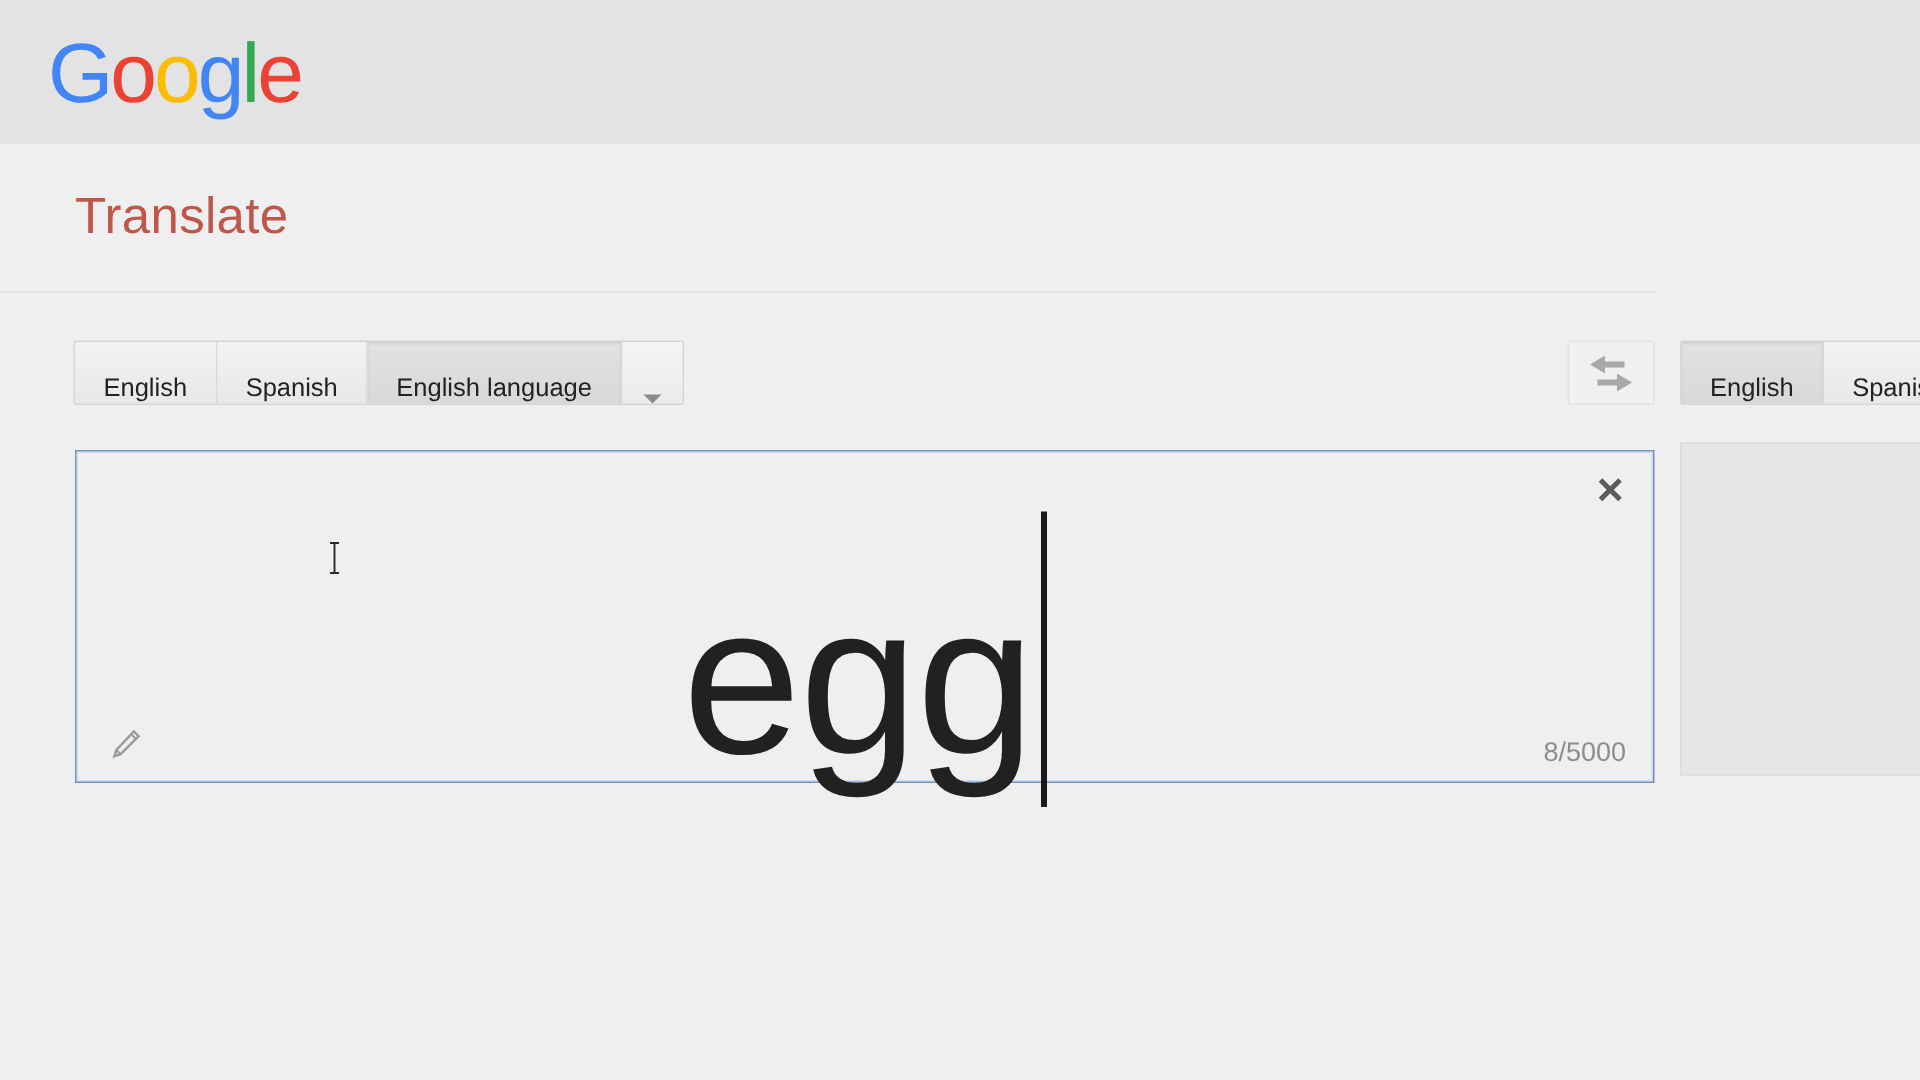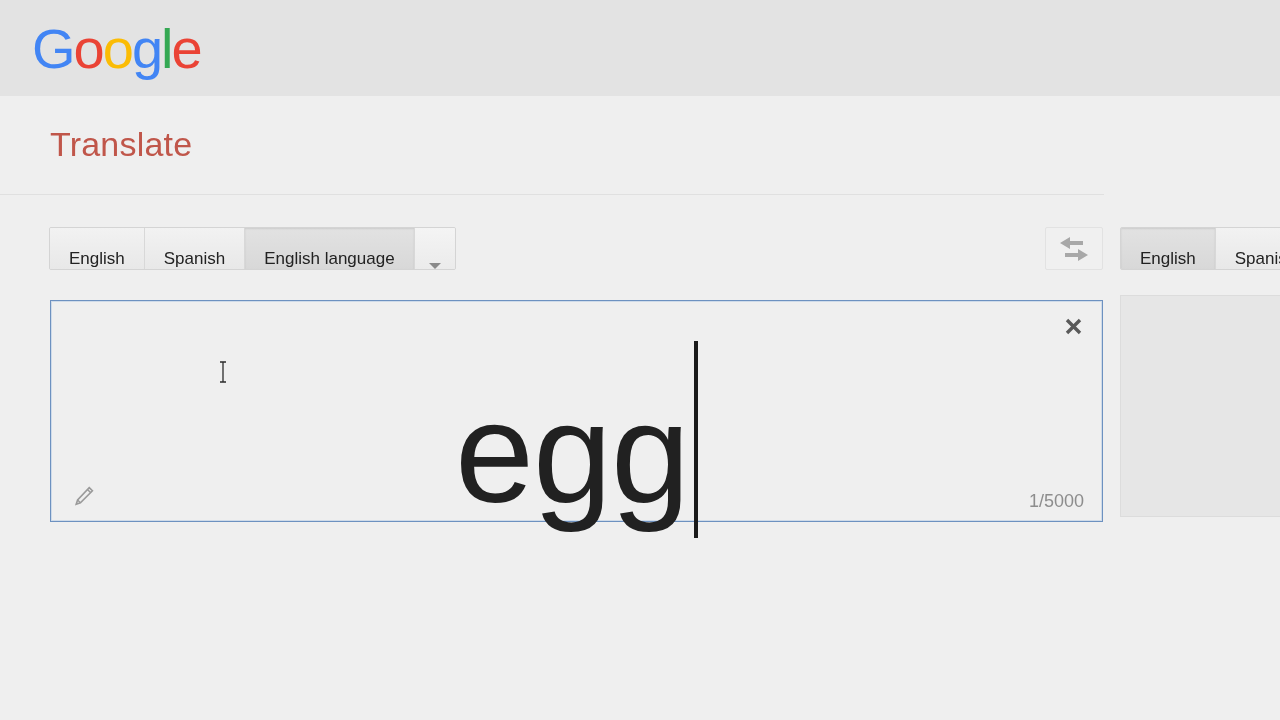--- a/index.html
+++ b/index.html
@@ -275,21 +275,21 @@
   </div>
 
   <div class="pencil-btn">
     <svg width="22" height="22" viewBox="0 0 22 22">
       <path d="M16.2 2.6 L19.4 5.8 L7.4 17.8 L3.2 19.2 L4.6 15 Z" fill="none" stroke="#9a9a9a" stroke-width="1.6"></path>
       <path d="M14.4 4.4 L17.6 7.6" stroke="#9a9a9a" stroke-width="1.4"></path>
       <path d="M4.6 15 L7.4 17.8" stroke="#9a9a9a" stroke-width="1.4"></path>
     </svg>
   </div>
 
-  <div class="char-count">1/5000</div>
+  <div class="char-count">8/5000</div>
 </div>
 
 <div class="target-panel">
   <span></span>
 </div>
 
 <svg class="mouse-ibeam" viewBox="0 0 8 22">
   <path d="M1 1 H7 M4 1 V21 M1 21 H7" stroke="#2b2b2b" stroke-width="1.3" fill="none"></path>
 </svg>
 

